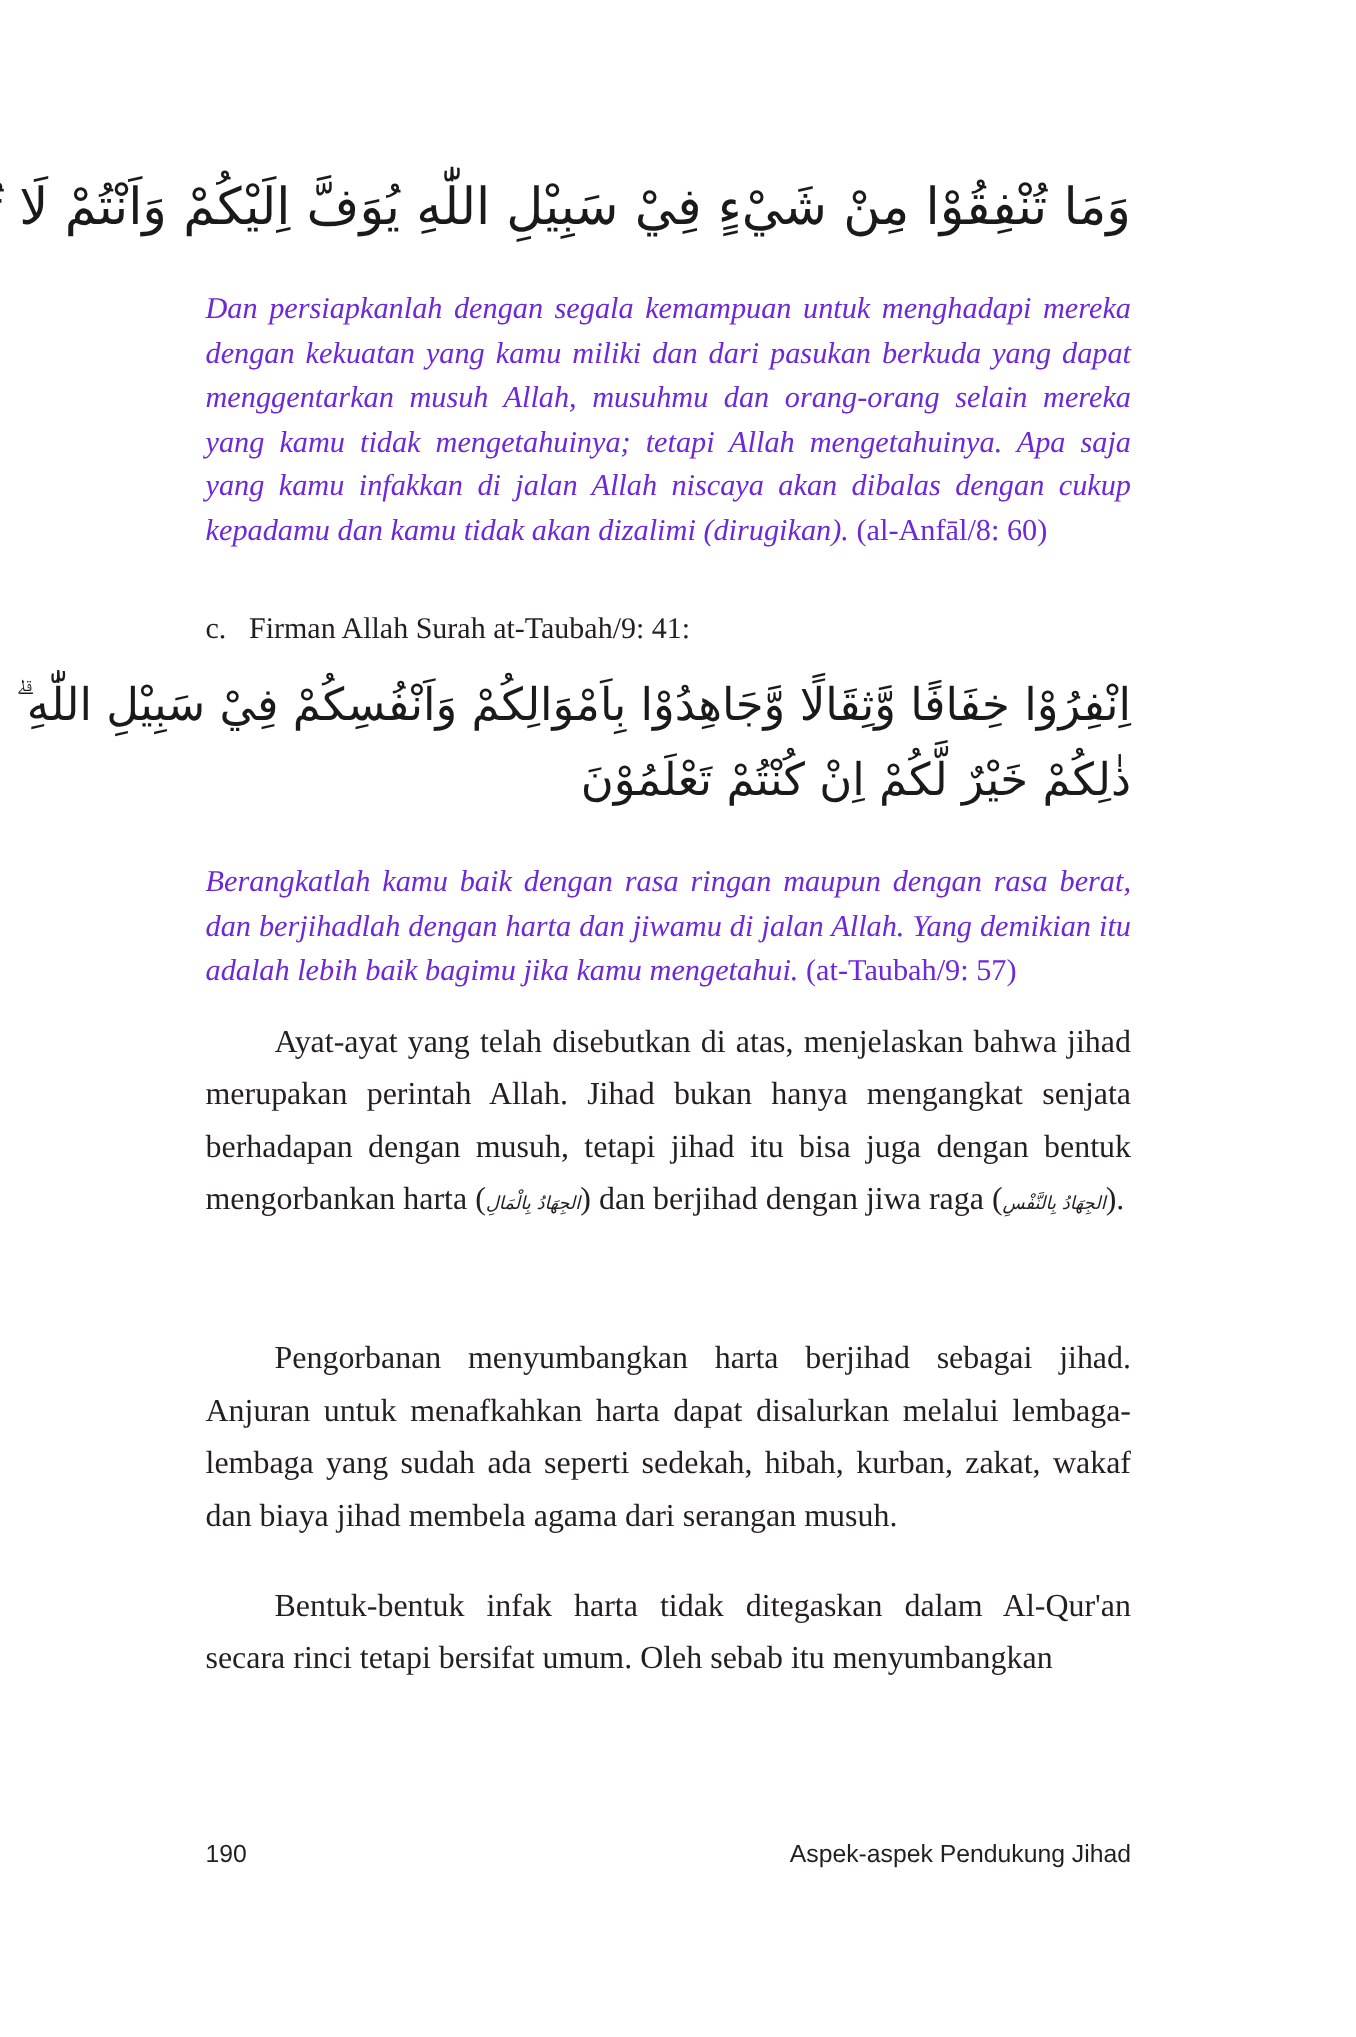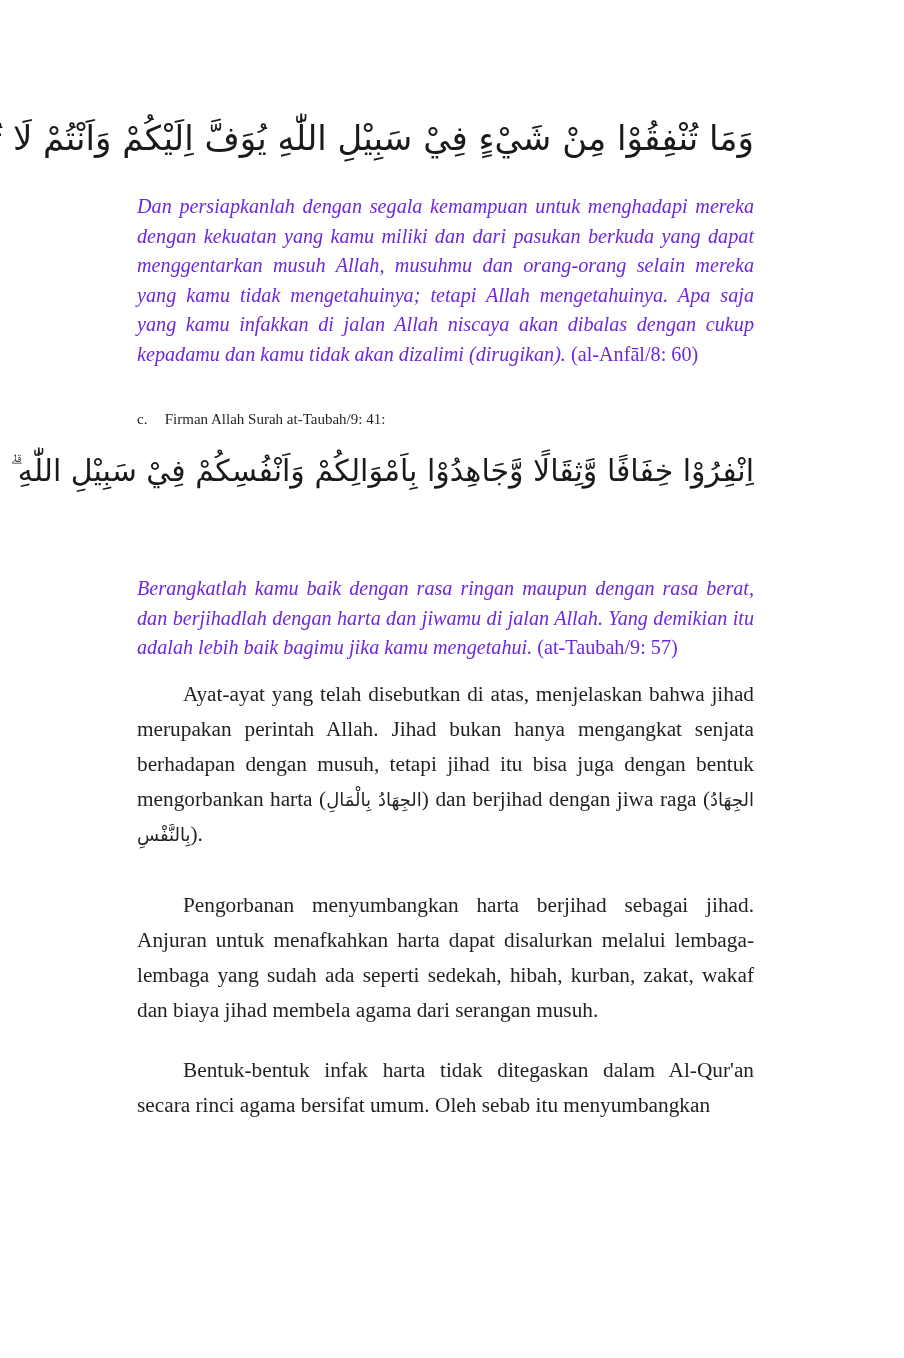--- a/index.html
+++ b/index.html
@@ -52,21 +52,21 @@
       font-style: normal;
     }
     .translation-1 { top: 192px; }
     .translation-2 { top: 574px; }
 
     .item-heading {
       position: absolute;
       top: 404px;
       left: 0;
       width: 617px;
-      font-size: 15px;
+      font-size: 20px;
       line-height: 30px;
     }
     .item-heading .marker {
       display: inline-block;
       width: 24px;
     }
 
     .arabic-verse-2 {
       position: absolute;
       top: 446px;
@@ -88,23 +88,24 @@
       line-height: 35px;
       text-align: justify;
       color: #231f20;
     }
     .body-text p {
       margin: 0;
       text-indent: 46px;
     }
     .body-text .inline-arabic {
       font-family: "DejaVu Sans", serif;
-      font-size: 18px;
+      font-size: 12px;
       direction: rtl;
       unicode-bidi: embed;
+      font-style: italic;
     }
     .block-1 { top: 677px; }
     .subheading {
       position: absolute;
       top: 856px;
       left: 0;
       font-size: 21.3px;
       line-height: 30px;
     }
     .subheading .marker {
@@ -148,31 +149,36 @@
 <div class="page">
 
   <div class="arabic arabic-verse-1">وَمَا تُنْفِقُوْا مِنْ شَيْءٍ فِيْ سَبِيْلِ اللّٰهِ يُوَفَّ اِلَيْكُمْ وَاَنْتُمْ لَا تُظْلَمُوْنَ</div>
 
   <div class="translation translation-1"><span>Dan persiapkanlah dengan segala kemampuan untuk menghadapi mereka dengan kekuatan yang kamu miliki dan dari pasukan berkuda yang dapat menggentarkan musuh Allah, musuhmu dan orang-orang selain mereka yang kamu tidak mengetahuinya; tetapi Allah mengetahuinya. Apa saja yang kamu infakkan di jalan Allah niscaya akan dibalas dengan cukup kepadamu dan kamu tidak akan dizalimi (dirugikan).</span> <span class="ref">(al-Anfāl/8: 60)</span></div>
 
   <div class="item-heading"><span class="marker">c.</span> <span>Firman Allah Surah at-Taubah/9: 41:</span></div>
 
   <div class="arabic arabic-verse-2">
     <span class="line">اِنْفِرُوْا خِفَافًا وَّثِقَالًا وَّجَاهِدُوْا بِاَمْوَالِكُمْ وَاَنْفُسِكُمْ فِيْ سَبِيْلِ اللّٰهِ ۗ</span>
+    <span class="line">ذٰلِكُمْ خَيْرٌ لَّكُمْ اِنْ كُنْتُمْ تَعْلَمُوْنَ</span>
   </div>
 
   <div class="translation translation-2"><span>Berangkatlah kamu baik dengan rasa ringan maupun dengan rasa berat, dan berjihadlah dengan harta dan jiwamu di jalan Allah. Yang demikian itu adalah lebih baik bagimu jika kamu mengetahui.</span> <span class="ref">(at-Taubah/9: 57)</span></div>
 
   <div class="body-text block-1">
     <p><span>Ayat-ayat yang telah disebutkan di atas, menjelaskan bahwa jihad merupakan perintah Allah. Jihad bukan hanya mengangkat senjata berhadapan dengan musuh, tetapi jihad itu bisa juga dengan bentuk mengorbankan harta (</span><span class="inline-arabic">الجِهَادُ بِالْمَالِ</span><span>) dan berjihad dengan jiwa raga (</span><span class="inline-arabic">الجِهَادُ بِالنَّفْسِ</span><span>).</span></p>
   </div>
 
 
   <div class="body-text block-2">
     <p class="first">Pengorbanan menyumbangkan harta berjihad sebagai jihad. Anjuran untuk menafkahkan harta dapat disalurkan melalui lembaga-lembaga yang sudah ada seperti sedekah, hibah, kurban, zakat, wakaf dan biaya jihad membela agama dari serangan musuh.</p>
   </div>
 
   <div class="body-text block-3">
-    <p>Bentuk-bentuk infak harta tidak ditegaskan dalam Al-Qur'an secara rinci agama bersifat umum. Oleh sebab itu menyumbangkan</p>
+    <p>Bentuk-bentuk infak harta tidak ditegaskan dalam Al-Qur'an secara rinci tetapi bersifat umum. Oleh sebab itu menyumbangkan</p>
   </div>
 
+  <div class="footer">
+    <span class="page-number">190</span>
+    <span class="running-title">Aspek-aspek Pendukung Jihad</span>
+  </div>
 
 </div>
 
 </body></html>

